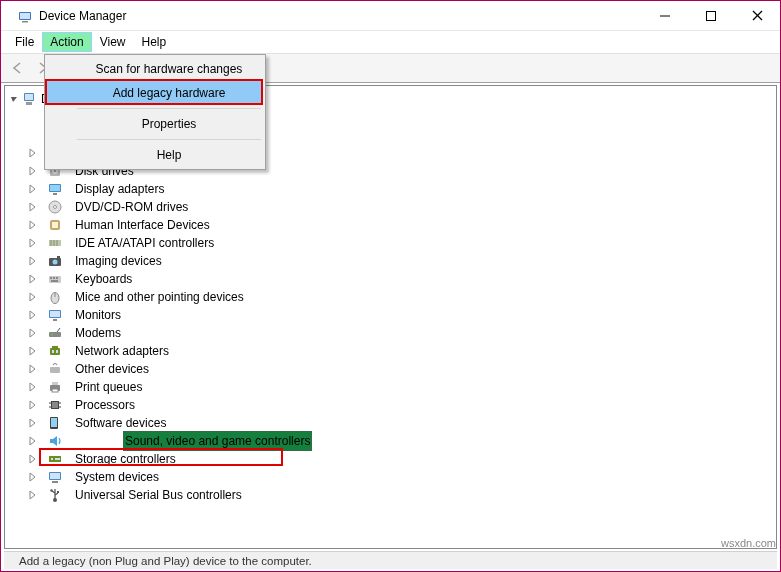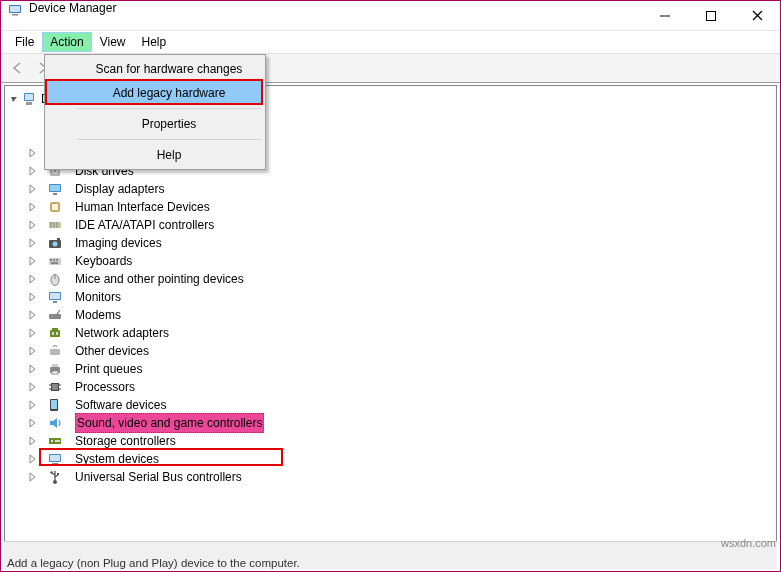--- a/index.html
+++ b/index.html
@@ -1,17 +1,17 @@
 <!DOCTYPE html>
 <html><head>
 <meta charset="utf-8">
 <style>
 * { margin: 0; padding: 0; box-sizing: border-box; font-family: "Segoe UI", Tahoma, sans-serif; }
 body { background: #fff; width: 781px; height: 572px; overflow: hidden; border: 1.5px solid #a6005a; position: relative; }
-.titlebar { height: 30px; display: flex; align-items: flex-start; padding-left: 6px; background: #fff; border-bottom: 1px solid #e8e8e8; }
+.titlebar { height: 30px; display: flex; align-items: center; padding-left: 16px; background: #fff; border-bottom: 1px solid #e8e8e8; }
 .titlebar .ticon { width: 16px; height: 16px; margin-right: 6px; }
 .titlebar .title { font-size: 12px; color: #000; flex: 1; }
 .winbtns { display: flex; height: 100%; }
 .winbtn { width: 46px; display: flex; justify-content: center; align-items: center; font-size: 12px; }
 .winbtn svg { display: block; }
 .menubar { height: 22px; display: flex; align-items: center; padding-left: 6px; background: #fff; font-size: 12px; }
 .menubar .mitem { padding: 3px 8px; }
 .menubar .mitem.active { background: #86efac; border: 1px solid #99d1ff; padding: 2px 7px; }
 .toolbar { height: 30px; background: #f5f5f5; border-top: 1px solid #e1e1e1; border-bottom: 1px solid #a0a0a0; display: flex; align-items: center; padding-left: 6px; gap: 2px; position: relative; }
 .tbtn { width: 22px; height: 22px; display: flex; justify-content: center; align-items: center; }
@@ -26,22 +26,22 @@
 .redbox { position: absolute; border: 2.5px solid #e00000; pointer-events: none; }
 .redbox.menu { left: 44px; top: 78px; width: 218px; height: 26px; z-index: 60; }
 .redbox.tree { left: 38px; top: 447px; width: 244px; height: 18px; z-index: 40; }
 .tree-viewport { position: absolute; left: 3px; right: 3px; top: 84px; bottom: 22px; background: #fff; border: 1px solid #828790; overflow: hidden; }
 .tree { font-size: 12px; color: #000; padding-top: 4px; }
 .row { display: flex; align-items: center; height: 18px; line-height: 18px; white-space: nowrap; }
 .row .expander { width: 14px; display:flex; justify-content:center; align-items:center; }
 .row .nicon { width: 16px; height: 16px; margin-right: 4px; display:flex; justify-content:center; align-items:center; }
 .row.root { padding-left: 2px; }
 .row.cat { padding-left: 20px; gap: 8px; }
-.row.sel .label { background: #ec4899; border: 1px dotted #555; padding: 0 1px; }
-.status { position: absolute; left: 3px; right: 3px; bottom: 2px; height: 28px; font-size: 11.5px; color: #333; display: flex; align-items: flex-end; padding-left: 3px; background:#f0f0f0; border-top:1px solid #d0d0d0; }
+.row.sel .label { background: #15803d; border: 1px dotted #555; padding: 0 1px; margin-left: 48px; }
+.status { position: absolute; left: 3px; right: 3px; bottom: 2px; height: 18px; font-size: 11.5px; color: #333; display: flex; align-items: center; padding-left: 15px; background:#f0f0f0; border-top:1px solid #d0d0d0; }
 .watermark { position: absolute; right: 4px; bottom: 22px; font-size: 11px; color: #888; z-index: 5; }
 </style>
 </head>
 <body>
 
 <div class="titlebar">
   <span class="ticon">
     <svg width="16" height="16">
         <rect x="2" y="4" width="12" height="8" fill="#3c76c2" rx="1"></rect>
         <rect x="3" y="5" width="10" height="6" fill="#cfe3f7"></rect>
@@ -204,20 +204,34 @@
         <span class="label">Display adapters</span>
       </div>
       <div class="row cat">
         <span class="expander">
           <svg width="10" height="10">
             <path d="M3 1 L8 5 L3 9 z" fill="none" stroke="#888" stroke-width="1"></path>
           </svg>
         </span>
         <span class="nicon">
           <svg width="16" height="16">
+            <circle cx="8" cy="8" r="6" fill="#e0e0e0" stroke="#999"></circle>
+            <circle cx="8" cy="8" r="1.5" fill="#fff" stroke="#999"></circle>
+          </svg>
+        </span>
+        <span class="label">DVD/CD-ROM drives</span>
+      </div>
+      <div class="row cat">
+        <span class="expander">
+          <svg width="10" height="10">
+            <path d="M3 1 L8 5 L3 9 z" fill="none" stroke="#888" stroke-width="1"></path>
+          </svg>
+        </span>
+        <span class="nicon">
+          <svg width="16" height="16">
             <rect x="3" y="3" width="10" height="10" fill="#c2a86b" rx="2"></rect>
             <rect x="5" y="5" width="6" height="6" fill="#fff3d6"></rect>
           </svg>
         </span>
         <span class="label">Human Interface Devices</span>
       </div>
       <div class="row cat">
         <span class="expander">
           <svg width="10" height="10">
             <path d="M3 1 L8 5 L3 9 z" fill="none" stroke="#888" stroke-width="1"></path>

